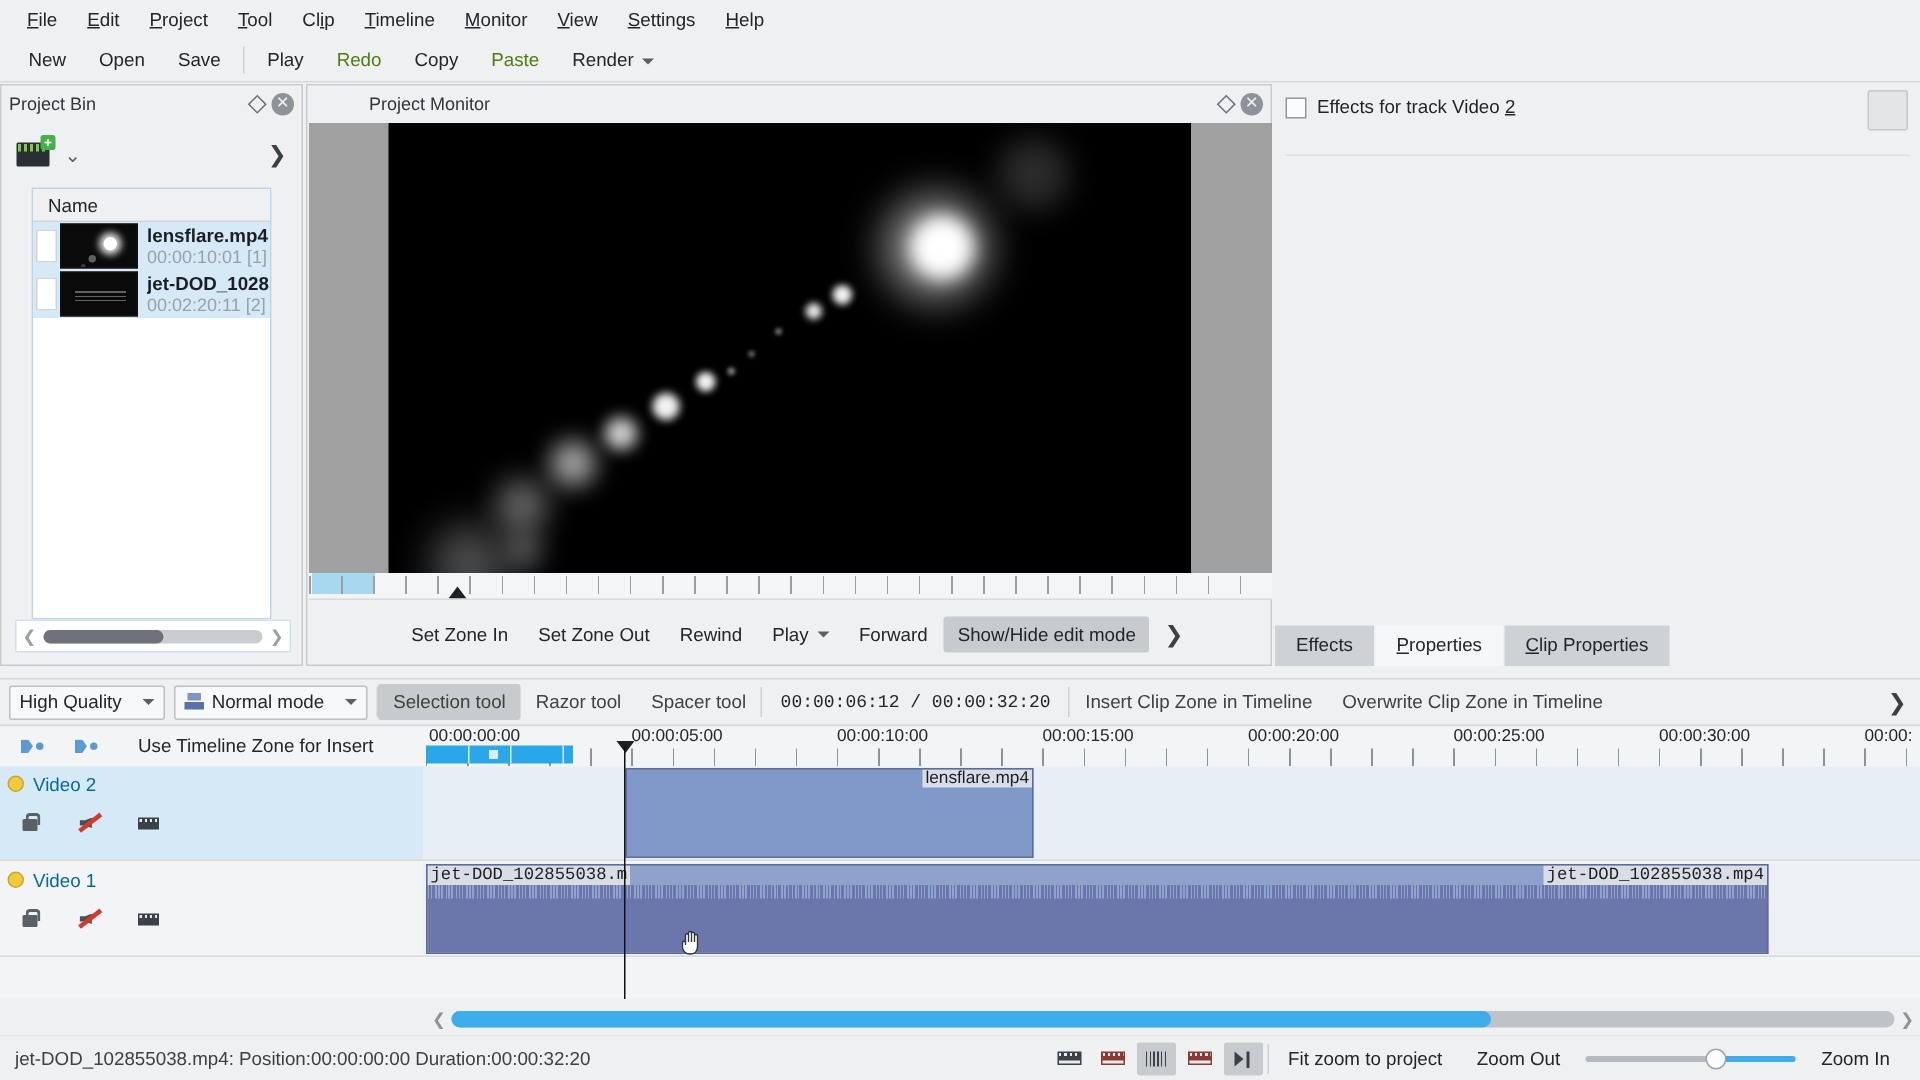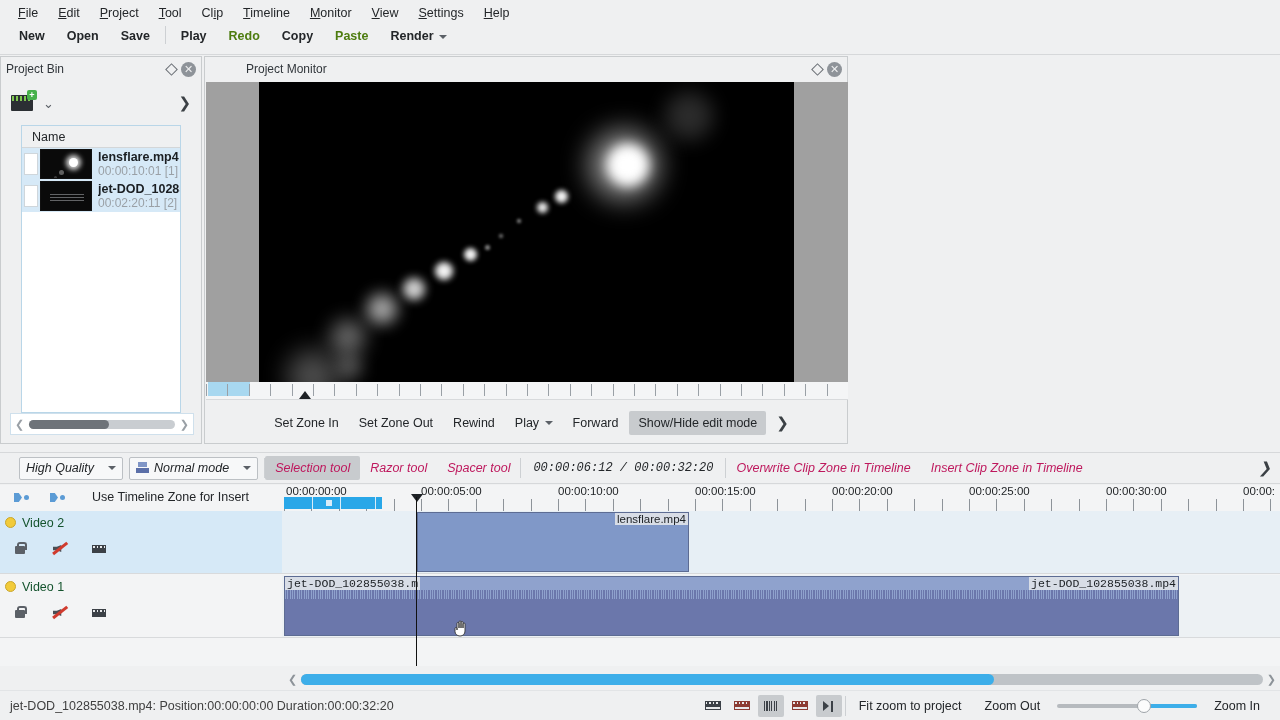--- a/index.html
+++ b/index.html
@@ -17,23 +17,22 @@
     background: #eff0f1; display: flex; align-items: center; padding-left: 8px;
   }
   .menubar .mi {
     padding: 3px 10px; font-size: 12.5px; color: #232629; cursor: default;
   }
   .menubar .mi u { text-decoration: underline; }
 
   
   .toolbar {
     position: absolute; left: 0; top: 26px; width: 1280px; height: 29px;
-    background: #eff0f1; display: flex; align-items: flex-start; padding-left: 8px;
+    background: #eff0f1; display: flex; align-items: center; padding-left: 8px;
     border-bottom: 1px solid #d6d8da;
-    font-weight: bold;
   }
   .toolbar .tb {
     padding: 3px 11px; font-size: 12.5px; color: #232629; cursor: default;
   }
   .toolbar .tb.disabled { color: #4d7c0f; }
   .toolbar .sep {
     width: 1px; height: 18px; background: #cdd0d3; margin: 0 4px;
   }
   .chev-dn {
     display: inline-block; width: 0; height: 0; margin-left: 2px;
@@ -205,42 +204,41 @@
     padding: 6px 14px 7px; font-size: 12.5px; color: #232629;
     background: #cfd2d5; margin-right: 1px; cursor: default;
   }
   .tab.active { background: #f6f7f8; }
 
   
   .tl-toolbar {
     position: absolute; left: 0; top: 452px; width: 1280px; height: 32px;
     background: #eff0f1; border-top: 1px solid #d6d8da;
     border-bottom: 1px solid #d6d8da; display: flex; align-items: center;
-    padding-left: 19px;
-    font-style: italic;
+    padding-left: 6px;
   }
   .combo {
     height: 23px; border: 1px solid #bcc0c4; background: #f7f8f9; border-radius: 2px;
     display: flex; align-items: center; padding: 0 6px; font-size: 12.5px;
     color: #232629; margin-right: 6px;
   }
   .combo .cv { margin-right: 12px; }
   .mode-ico {
     width: 13px; height: 12px; margin-right: 5px; position: relative; flex: none;
   }
   .mode-ico::before {
     content: ""; position: absolute; left: 2px; top: 0; width: 9px; height: 5px;
     background: #7f95c6;
   }
   .mode-ico::after {
     content: ""; position: absolute; left: 0; top: 6px; width: 13px; height: 5px;
     background: #5b6fa8;
   }
   .tl-toolbar .tl {
-    padding: 5px 10px; font-size: 12.5px; color: #be185d; border-radius: 2px;
+    padding: 5px 10px; font-size: 12.5px; color: #404040; border-radius: 2px;
     cursor: default;
   }
   .tl-toolbar .tl.pressed { background: #c8cbce; }
   .tcode {
     font-family: "Liberation Mono", monospace; font-size: 12px; color: #232629;
     padding: 0 12px;
   }
   .vsep { width: 1px; height: 20px; background: #cdd0d3; }
   .tl-toolbar .nav { margin-left: auto; margin-right: 9px; color: #3b4045; font-size: 15px; }
 
@@ -284,21 +282,21 @@
     position: absolute; left: 0; top: 511px; width: 1280px; height: 155px;
     background: #f3f4f5;
   }
   .thead {
     position: absolute; left: 0; width: 282px; height: 63px;
     border-bottom: 1px solid #d8dadc;
   }
   .thead.sel { background: #d6e9f7; }
   .thead .tname {
     display: flex; align-items: center; height: 23px; padding-left: 5px;
-    font-size: 12.5px; color: #14532d;
+    font-size: 12.5px; color: #0369a1;
   }
   .led {
     width: 11px; height: 11px; border-radius: 50%; background: #f2cb3a;
     border: 1px solid #c9a62c; margin-right: 6px; flex: none;
   }
   .ticons { display: flex; gap: 23px; padding-left: 13px; margin-top: 7px; }
   .ico { width: 16px; height: 15px; position: relative; }
   .ico.lock::before {
     content: ""; position: absolute; left: 2px; top: 5px; width: 10px; height: 8px;
     background: #5b6067; border-radius: 1px;
@@ -538,20 +536,33 @@
       <div class="mb">
         <span>Play</span>
         <span class="chev-dn"></span>
       </div>
       <div class="mb">Forward</div>
       <div class="mb pressed">Show/Hide edit mode</div>
       <div class="nav">❯</div>
     </div>
   </div>
 
+  <div class="rpanel">
+    <div class="eff-head">
+      <span class="chk"></span>
+      <span class="eff-label">Effects for track Video <u>2</u></span>
+    </div>
+    <div class="eff-btn"></div>
+    <div class="eff-body"></div>
+    <div class="tabs">
+      <div class="tab">Effects</div>
+      <div class="tab active"><u>P</u>roperties</div>
+      <div class="tab"><u>C</u>lip Properties</div>
+    </div>
+  </div>
 
   <div class="tl-toolbar">
     <div class="combo">
       <span class="cv">High Quality</span>
       <span class="chev-dn"></span>
     </div>
     <div class="combo">
       <span class="mode-ico"></span>
       <span class="cv">Normal mode</span>
       <span class="chev-dn"></span>
@@ -560,22 +571,22 @@
     <div class="tl pressed">Selection tool</div>
     <div class="tl">Razor tool</div>
     <div class="tl">Spacer tool</div>
     <div class="vsep"></div>
     <div class="tcode">
       <span>00:00:06:12</span>
       <span>/</span>
       <span>00:00:32:20</span>
     </div>
     <div class="vsep"></div>
+    <div class="tl">Insert Clip Zone in Timeline</div>
     <div class="tl">Overwrite Clip Zone in Timeline</div>
-    <div class="tl">Insert Clip Zone in Timeline</div>
     <div class="nav">❯</div>
   </div>
 
   <div class="tl-top">
     <div style="position:absolute;left:14px;top:6px;">
       <span class="zone-ico"><span class="l"></span><span class="d"></span></span>
     </div>
     <div style="position:absolute;left:50px;top:6px;">
       <span class="zone-ico"><span class="l"></span><span class="d"></span></span>
     </div>

